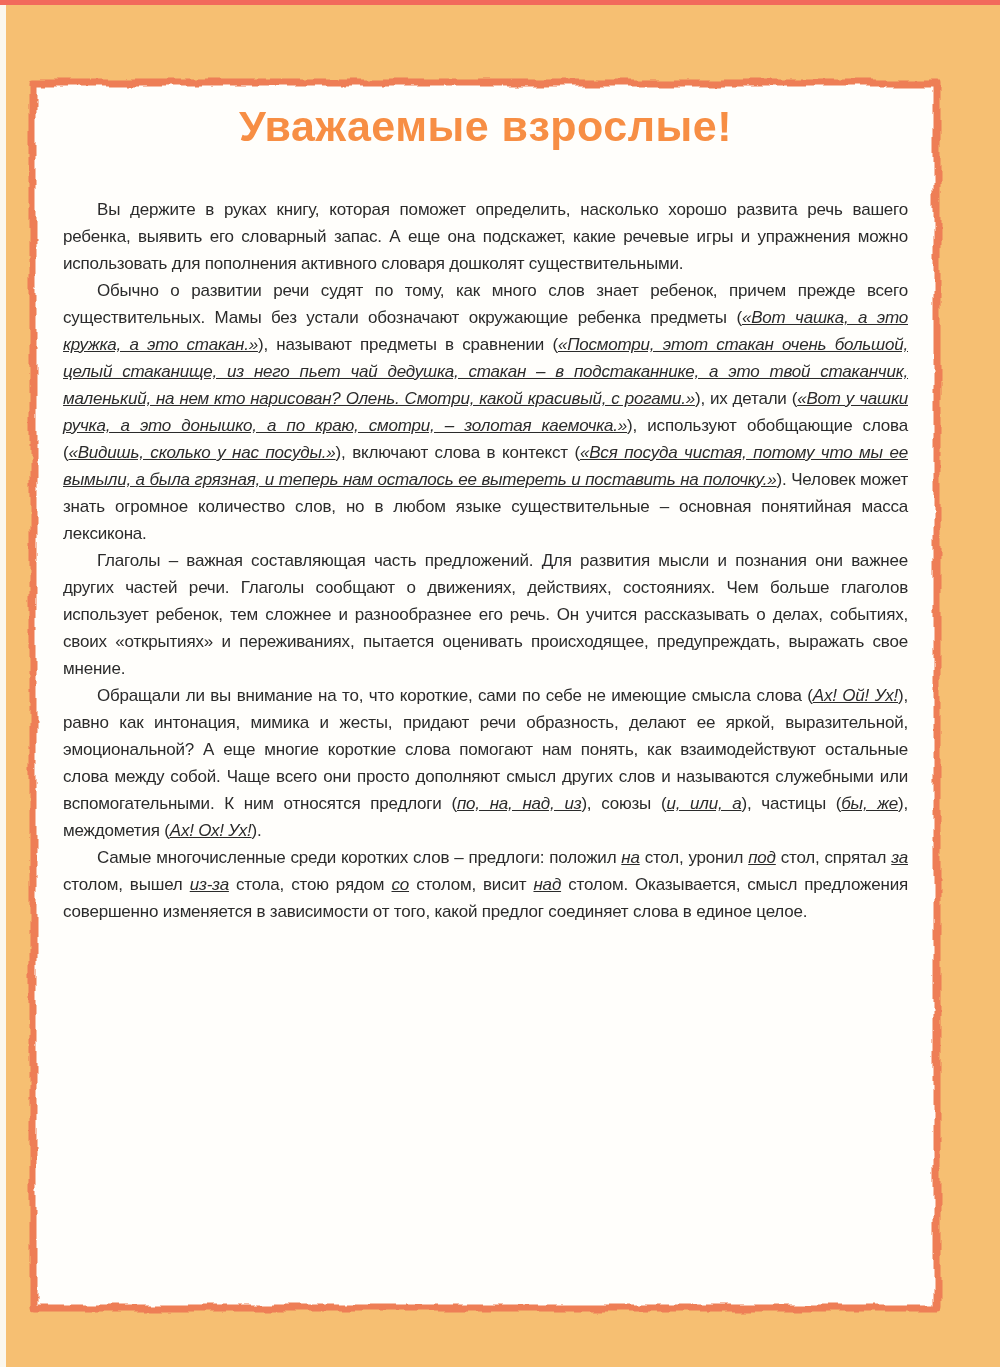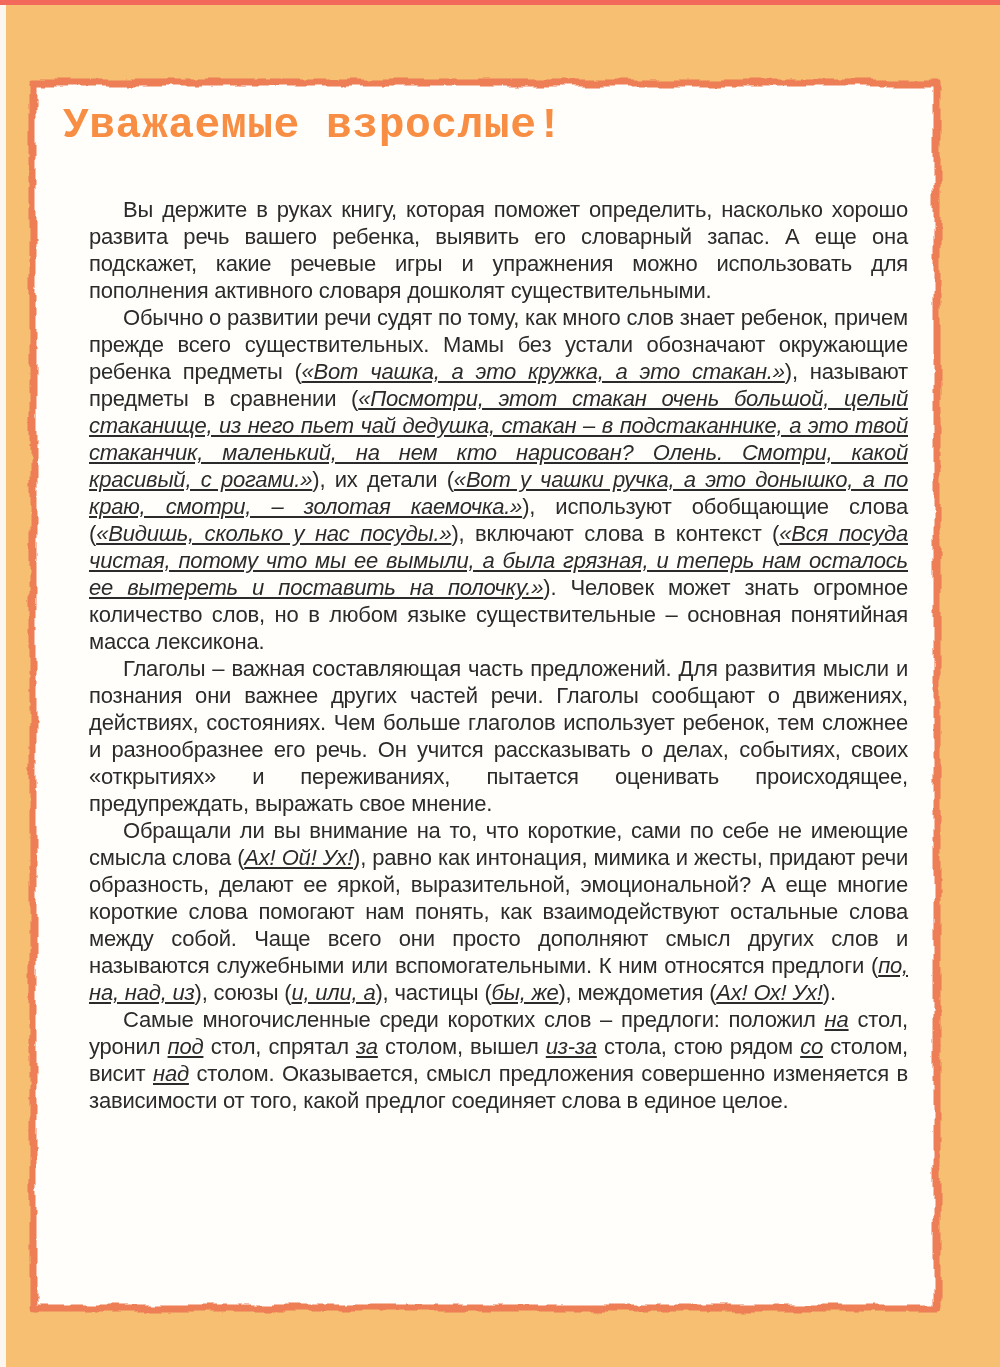--- a/index.html
+++ b/index.html
@@ -32,33 +32,32 @@
     width:924px;height:1245px;
   }
   .content{
     position:absolute;left:63px;top:100px;width:845px;
   }
   .title{
     font-size:43px;
     line-height:52px;
     font-weight:bold;
     color:var(--title_color);
+    text-align:center;
     letter-spacing:0.5px;
     margin-bottom:44px;
-    font-family:Liberation Mono, monospace;
   }
   .para{
-    font-size:22px;
+    font-size:17px;
     line-height:27px;
     color:var(--body_text);
     text-align:justify;
     text-indent:34px;
     letter-spacing:-0.2px;
     hyphens:auto;
-    margin-left:26px;
     -webkit-hyphens:auto;
   }
   .para em{font-style:italic;text-decoration:underline;}
 </style>
 </head>
 <body>
 
 <div class="top-strip"></div>
 <div class="left-sliver"></div>
 

